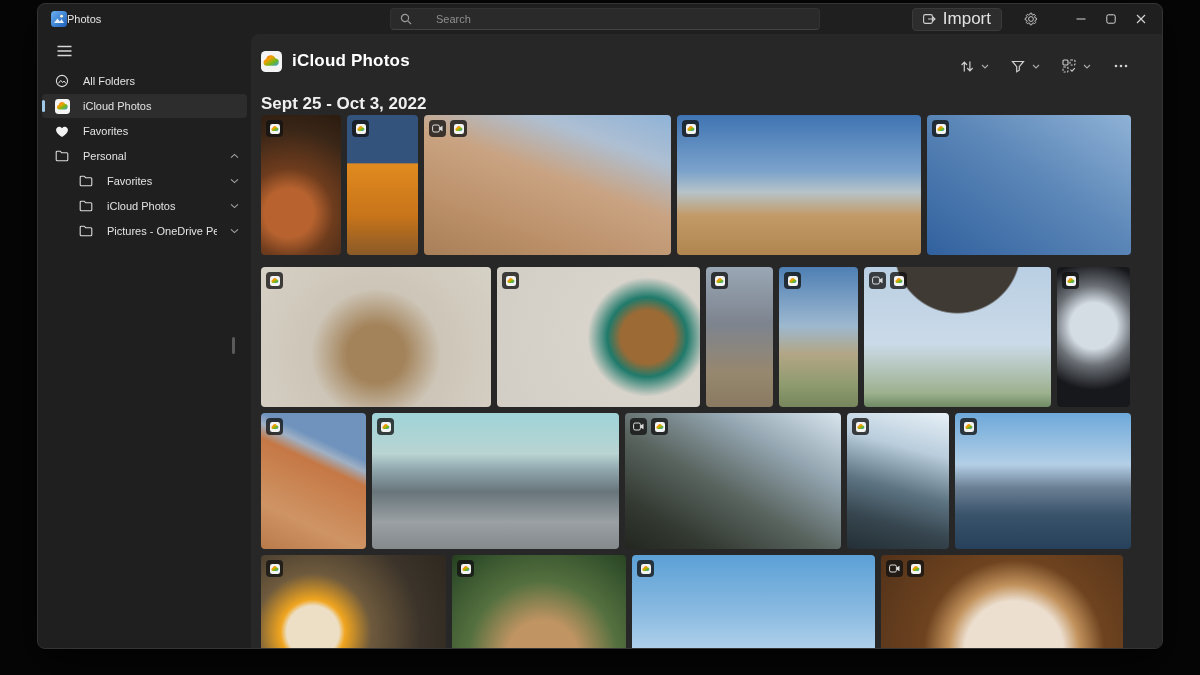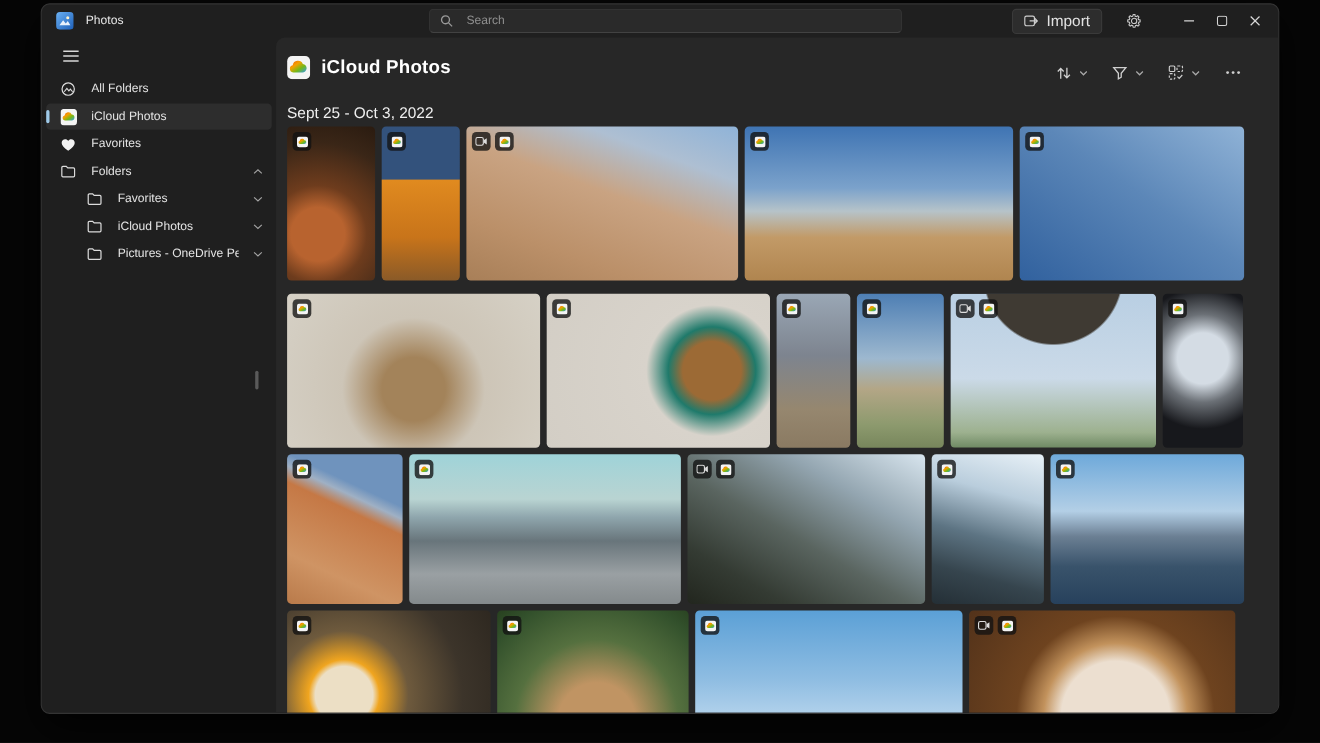--- a/index.html
+++ b/index.html
@@ -4,30 +4,30 @@
 <style>
   * { box-sizing: border-box; margin: 0; padding: 0; }
   html,body { width:1200px; height:675px; background:#060606; font-family:"Liberation Sans","DejaVu Sans",sans-serif; overflow:hidden; }
 
   .window { position:absolute; left:37px; top:3px; width:1126px; height:646px;
     background:#1f1f1f; border:1px solid #343434; border-radius:8px;
     box-shadow:0 14px 40px rgba(0,0,0,.75); overflow:hidden; }
 
   
   .titlebar { position:relative; height:30px; }
-  .app-id { position:absolute; left:13px; top:0; height:30px; display:flex; align-items:center; gap:11px; }
+  .app-id { position:absolute; left:13px; top:0; height:30px; display:flex; align-items:center; gap:0; }
   .app-name { font-size:11px; color:#e6e6e6; }
   .searchbox { position:absolute; left:352px; top:4px; width:430px; height:22px;
     background:#2a2a2a; border:1px solid #323232; border-bottom-color:#424242; border-radius:4px;
-    display:flex; align-items:center; gap:12px; padding:0 9px; }
+    display:flex; align-items:center; gap:24px; padding:0 9px; }
   .searchbox input { background:transparent; border:none; outline:none; color:#dcdcdc; font-size:11px; width:100%; font-family:inherit; }
   .searchbox input::placeholder { color:#8f8f8f; }
   .tb-right { position:absolute; right:0; top:0; height:30px; display:flex; align-items:center; padding-right:6px; }
   .import-btn { height:23px; display:flex; align-items:center; gap:7px; padding:0 10px;
-    background:#2d2d2d; border:1px solid #3a3a3a; border-radius:4px; color:#e2e2e2; font-size:14px; margin-right:16px; cursor:default; }
+    background:#2d2d2d; border:1px solid #3a3a3a; border-radius:4px; color:#e2e2e2; font-size:17px; margin-right:16px; cursor:default; }
   .gear-btn { width:26px; height:26px; display:flex; align-items:center; justify-content:center; margin-right:22px; }
   .cap-btn { width:30px; height:30px; display:flex; align-items:center; justify-content:center; }
 
   
   .sidebar { position:absolute; left:0; top:30px; width:213px; bottom:0; }
   .menu-btn { margin:5px 0 6px 12px; width:28px; height:24px; display:flex; align-items:center; justify-content:center; }
   .nav { padding:0 4px; }
   .nav-item { position:relative; height:24px; margin-bottom:1px; border-radius:4px;
     display:flex; align-items:center; gap:13px; padding:0 8px 0 12px; color:#e3e3e3; font-size:11px; }
   .nav-item.sub { padding-left:36px; }
@@ -47,21 +47,21 @@
 
   
   .main { position:absolute; left:213px; top:30px; right:0; bottom:0; background:#272727;
     border-top-left-radius:8px; padding:14px 0 0 10px; overflow:hidden; }
   .head-row { display:flex; align-items:center; gap:10px; height:26px; }
   .page-title { font-size:17px; font-weight:600; color:#fff; letter-spacing:.2px; }
   .subtitle { margin-top:4px; font-size:10.5px; color:#969696; height:14px; }
   .toolbar { position:absolute; top:21px; right:28px; display:flex; align-items:center; gap:12px; }
   .tool-group { display:flex; align-items:center; gap:7px; padding:4px 5px; border-radius:4px; }
   .more-btn { padding:4px 6px; border-radius:4px; display:flex; }
-  .date-header { margin-top:20px; font-size:14px; font-weight:normal; color:#f0f0f0; height:13px; }
+  .date-header { margin-top:20px; font-size:17px; font-weight:bold; color:#f0f0f0; height:13px; }
 
   
   .grid { margin-top:8px; }
   .photo-row { display:flex; gap:6px; margin-bottom:12px; }
   .photo-row + .photo-row + .photo-row { margin-bottom:6px; }
   .photo { position:relative; height:100%; border-radius:4px; overflow:hidden; flex:none; background:#444; }
   .photo-row:nth-child(2) { margin-bottom:6px; }
   .badges { position:absolute; left:5px; top:5px; display:flex; gap:4px; }
   .badge { width:17px; height:17px; border-radius:4px; background:rgba(18,18,18,.78);
     display:flex; align-items:center; justify-content:center; }
@@ -213,21 +213,21 @@
         </span>
         <span class="lbl">Favorites</span>
       </div>
 
       <div class="nav-item">
         <span class="nav-icon">
           <svg width="14" height="12" viewBox="0 0 14 12">
               <path d="M1.2 2.2a1 1 0 0 1 1-1h3l1.4 1.5h5.2a1 1 0 0 1 1 1v6.1a1 1 0 0 1-1 1H2.2a1 1 0 0 1-1-1z" fill="none" stroke="#dcdcdc" stroke-width="1.1"></path>
             </svg>
         </span>
-        <span class="lbl">Folders</span>
+        <span class="lbl">Personal</span>
         <span class="chev">
           <svg width="9" height="6" viewBox="0 0 9 6">
               <path d="M1 4.6 4.5 1.4 8 4.6" fill="none" stroke="#cfcfcf" stroke-width="1.1"></path>
             </svg>
         </span>
       </div>
 
 
       <div class="nav-item sub">
         <span class="nav-icon">

